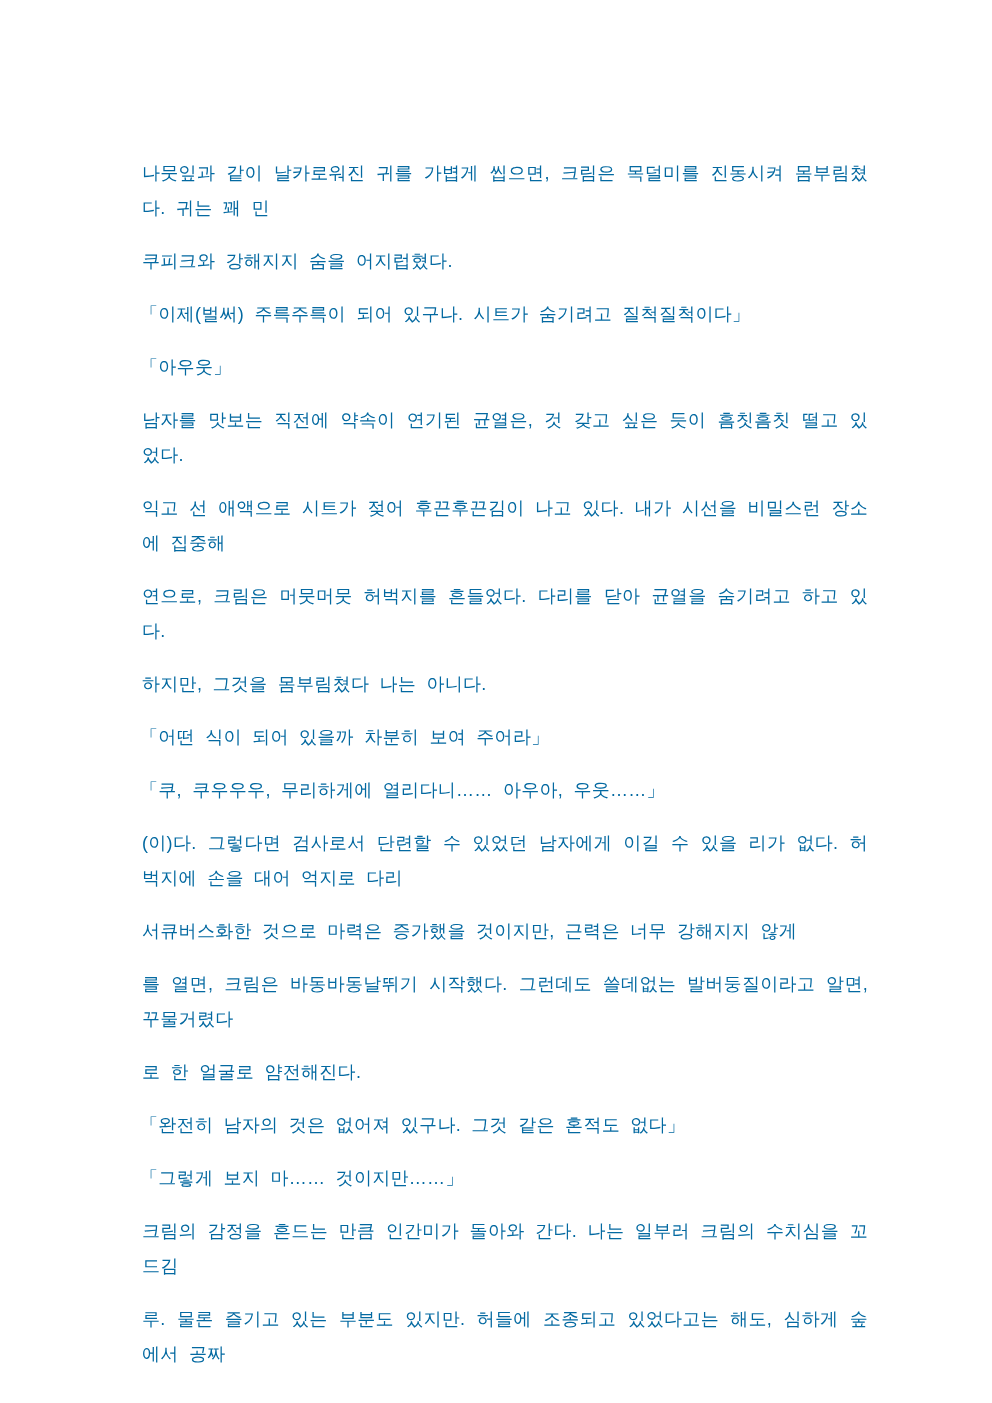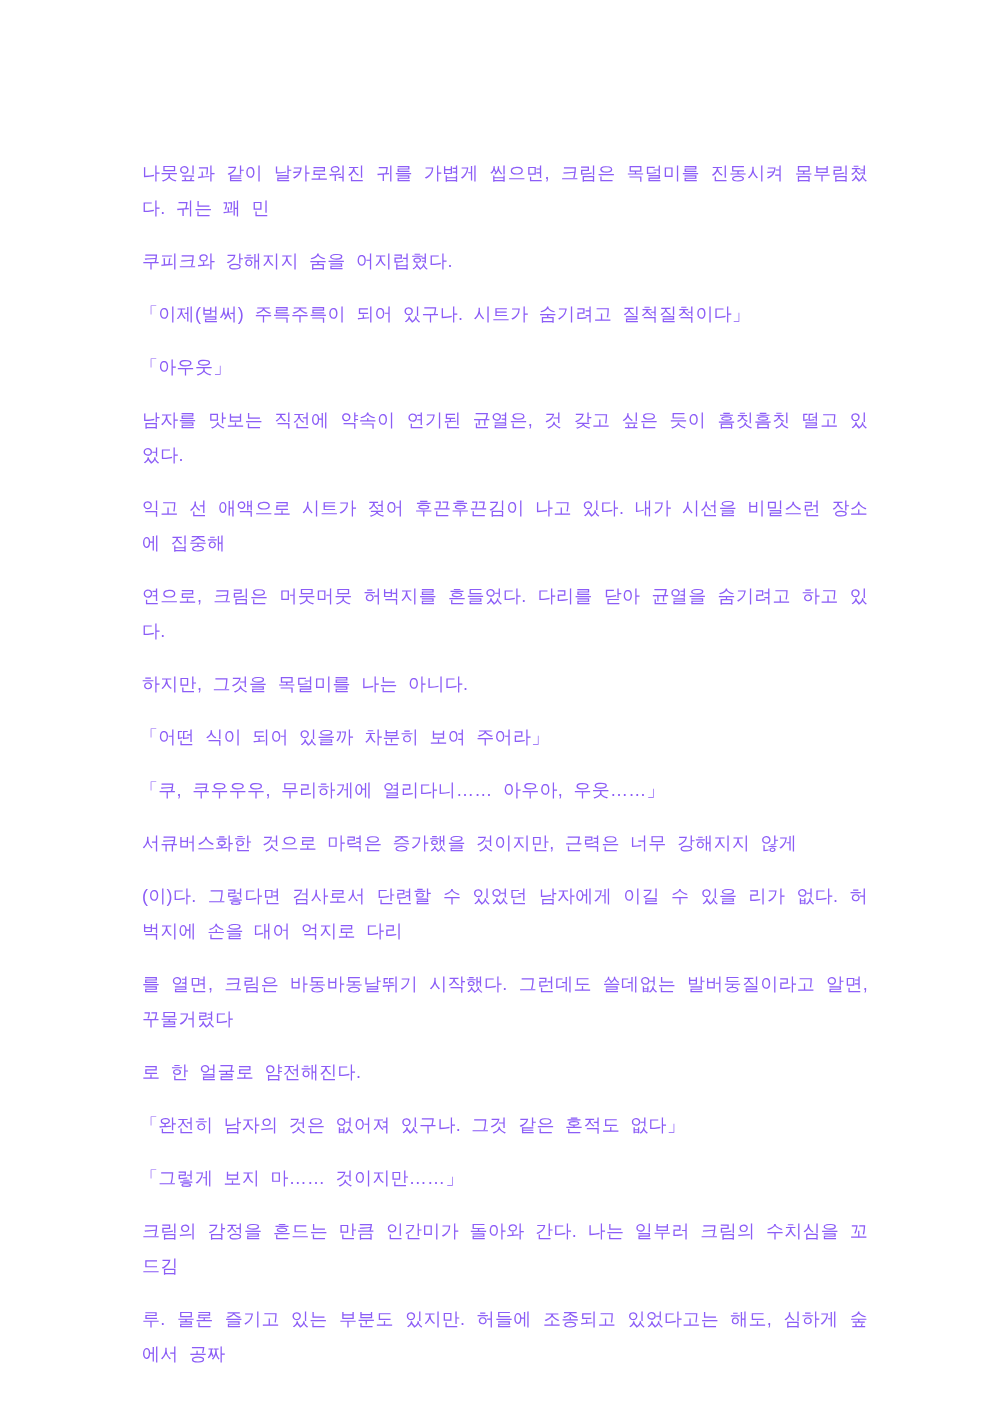--- a/index.html
+++ b/index.html
@@ -18,46 +18,46 @@
     width: 992px;
     height: 1403px;
     padding: 156px 124px 0 142px;
     background: #ffffff;
   }
   .text-content p {
     margin: 0 0 18px 0;
     width: 726px;
     font-size: 18px;
     line-height: 35px;
-    color: #8b5cf6;
+    color: #0369a1;
     text-align: justify;
     word-spacing: 5px;
     letter-spacing: 0.3px;
   }
   .text-content p.dialogue {
     margin-left: -2px;
   }
 </style>
 </head>
 <body>
 
 <div class="page">
   <div class="text-content">
     <p>나뭇잎과 같이 날카로워진 귀를 가볍게 씹으면, 크림은 목덜미를 진동시켜 몸부림쳤다. 귀는 꽤 민</p>
     <p>쿠피크와 강해지지 숨을 어지럽혔다.</p>
     <p class="dialogue">「이제(벌써) 주륵주륵이 되어 있구나. 시트가 숨기려고 질척질척이다」</p>
     <p class="dialogue">「아우웃」</p>
     <p>남자를 맛보는 직전에 약속이 연기된 균열은, 것 갖고 싶은 듯이 흠칫흠칫 떨고 있었다.</p>
     <p>익고 선 애액으로 시트가 젖어 후끈후끈김이 나고 있다. 내가 시선을 비밀스런 장소에 집중해</p>
     <p>연으로, 크림은 머뭇머뭇 허벅지를 흔들었다. 다리를 닫아 균열을 숨기려고 하고 있다.</p>
-    <p>하지만, 그것을 목덜미를 나는 아니다.</p>
+    <p>하지만, 그것을 몸부림쳤다 나는 아니다.</p>
     <p class="dialogue">「어떤 식이 되어 있을까 차분히 보여 주어라」</p>
     <p class="dialogue">「쿠, 쿠우우우, 무리하게에 열리다니…… 아우아, 우웃……」</p>
+    <p>(이)다. 그렇다면 검사로서 단련할 수 있었던 남자에게 이길 수 있을 리가 없다. 허벅지에 손을 대어 억지로 다리</p>
     <p>서큐버스화한 것으로 마력은 증가했을 것이지만, 근력은 너무 강해지지 않게</p>
-    <p>(이)다. 그렇다면 검사로서 단련할 수 있었던 남자에게 이길 수 있을 리가 없다. 허벅지에 손을 대어 억지로 다리</p>
     <p>를 열면, 크림은 바동바동날뛰기 시작했다. 그런데도 쓸데없는 발버둥질이라고 알면, 꾸물거렸다</p>
     <p>로 한 얼굴로 얌전해진다.</p>
     <p class="dialogue">「완전히 남자의 것은 없어져 있구나. 그것 같은 혼적도 없다」</p>
     <p class="dialogue">「그렇게 보지 마…… 것이지만……」</p>
     <p>크림의 감정을 흔드는 만큼 인간미가 돌아와 간다. 나는 일부러 크림의 수치심을 꼬드김</p>
     <p>루. 물론 즐기고 있는 부분도 있지만. 허들에 조종되고 있었다고는 해도, 심하게 숲에서 공짜</p>
   </div>
 </div>
 
 </body></html>

